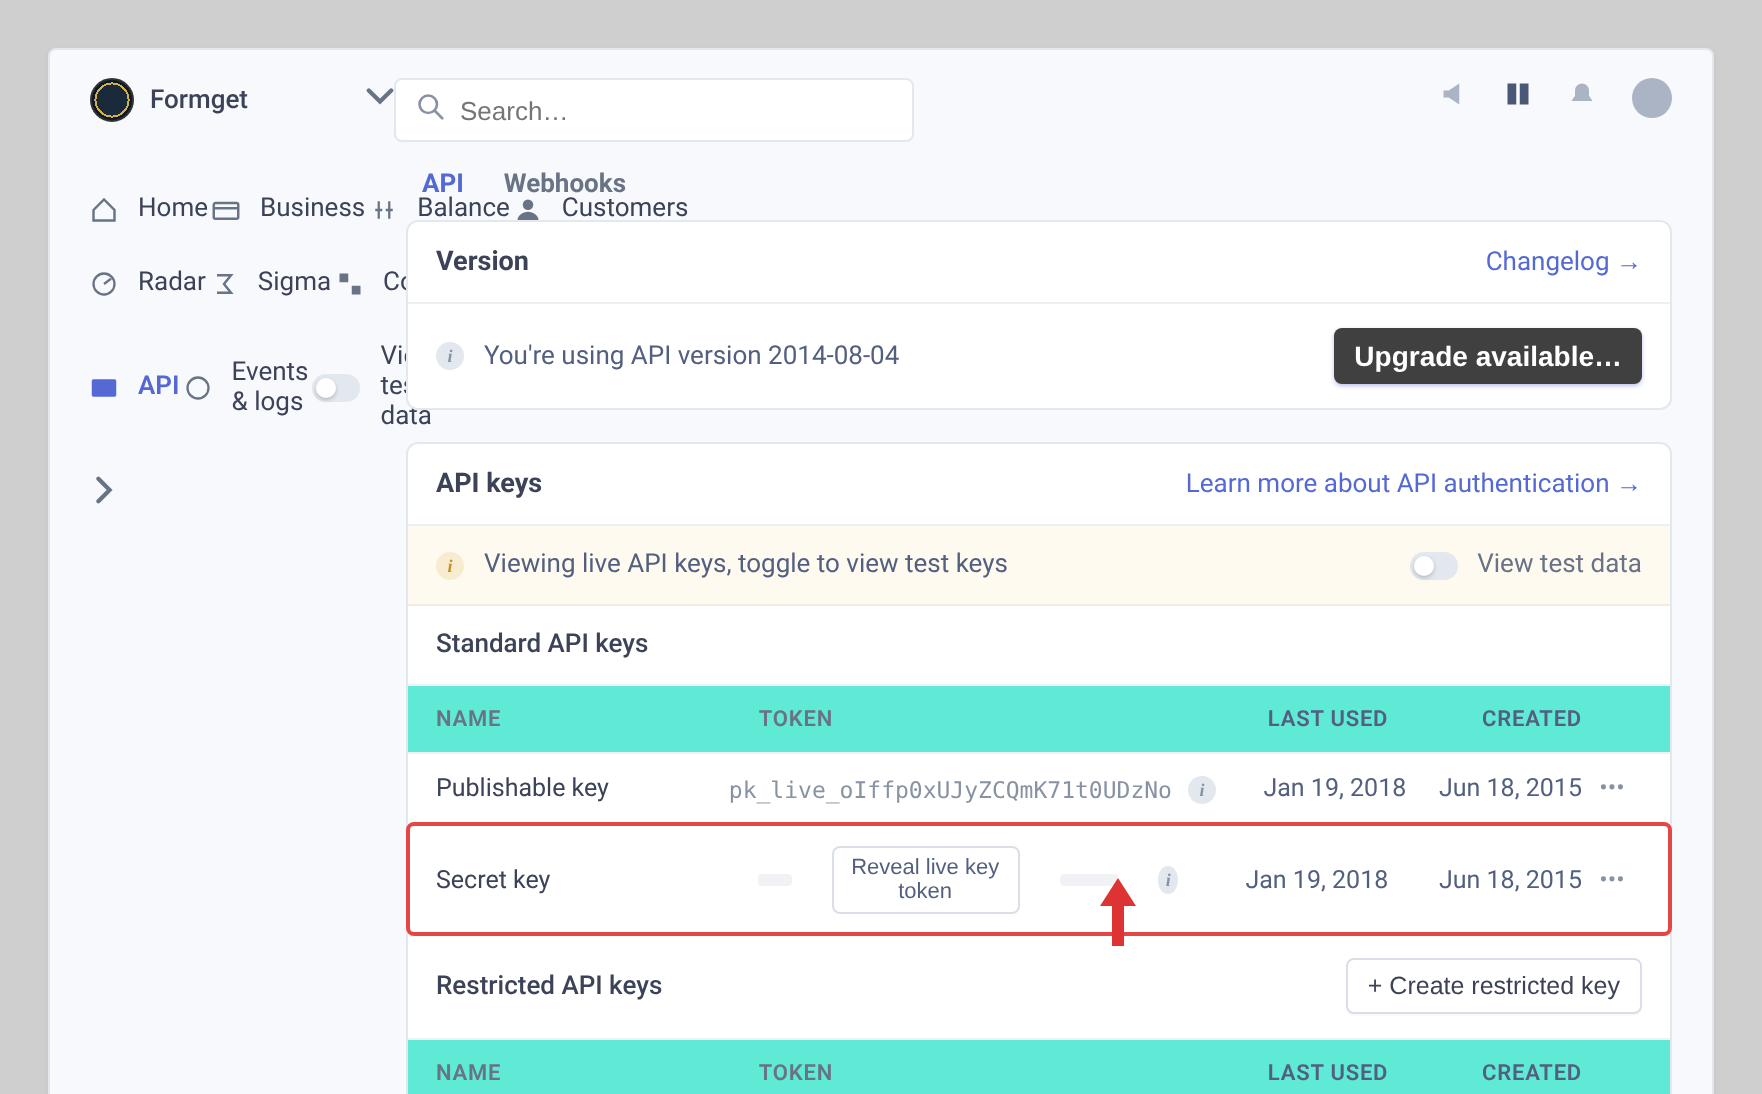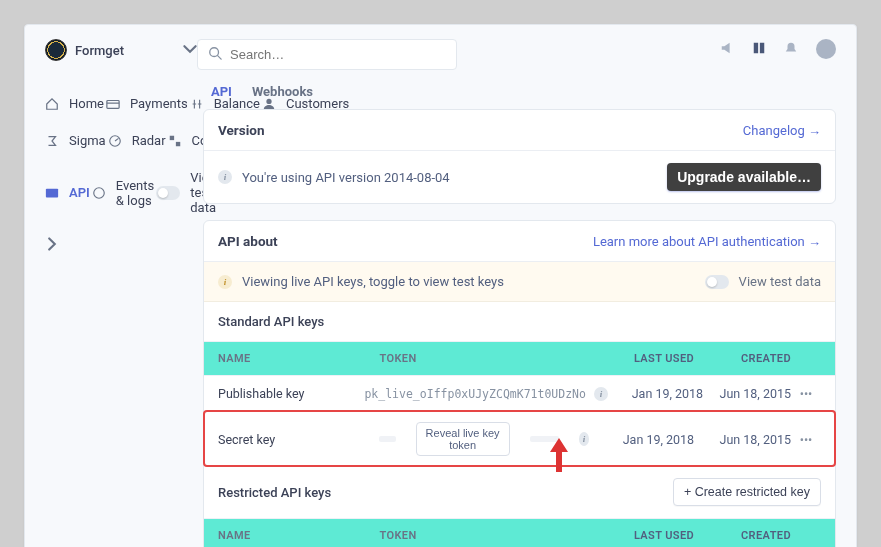--- a/index.html
+++ b/index.html
@@ -216,21 +216,21 @@
             </span>
           <span>Home</span>
         </div>
         <div class="nav-item">
           <span class="icon">
               <svg class="icon-svg" viewBox="0 0 16 16">
                 <rect x="1" y="4" width="14" height="9" rx="1" fill="none" stroke="currentColor" stroke-width="1.4"></rect>
                 <line x1="1" y1="7" x2="15" y2="7" stroke="currentColor" stroke-width="1.4"></line>
               </svg>
             </span>
-          <span>Payments</span>
+          <span>Business</span>
         </div>
         <div class="nav-item">
           <span class="icon">
               <svg class="icon-svg" viewBox="0 0 16 16">
                 <path d="M5 3v10M11 3v10M3 8h4M9 8h4" stroke="currentColor" stroke-width="1.3" fill="none"></path>
               </svg>
             </span>
           <span>Balance</span>
         </div>
         <div class="nav-item">
@@ -241,33 +241,33 @@
               </svg>
             </span>
           <span>Customers</span>
         </div>
       </div>
 
       <div class="nav-group">
         <div class="nav-item">
           <span class="icon">
               <svg class="icon-svg" viewBox="0 0 16 16">
-                <path d="M4 3h8L8 8l4 5H4" fill="none" stroke="currentColor" stroke-width="1.4"></path>
-              </svg>
-            </span>
-          <span>Sigma</span>
-        </div>
-        <div class="nav-item">
-          <span class="icon">
-              <svg class="icon-svg" viewBox="0 0 16 16">
                 <circle cx="8" cy="8" r="6" fill="none" stroke="currentColor" stroke-width="1.3"></circle>
                 <path d="M8 8l4-3" stroke="currentColor" stroke-width="1.3"></path>
               </svg>
             </span>
           <span>Radar</span>
+        </div>
+        <div class="nav-item">
+          <span class="icon">
+              <svg class="icon-svg" viewBox="0 0 16 16">
+                <path d="M4 3h8L8 8l4 5H4" fill="none" stroke="currentColor" stroke-width="1.4"></path>
+              </svg>
+            </span>
+          <span>Sigma</span>
         </div>
         <div class="nav-item">
           <span class="icon">
               <svg class="icon-svg" viewBox="0 0 16 16">
                 <rect x="2" y="2" width="5" height="5" fill="currentColor"></rect>
                 <rect x="9" y="9" width="5" height="5" fill="currentColor"></rect>
               </svg>
             </span>
           <span>Connect</span>
         </div>
@@ -330,21 +330,21 @@
           <div class="info-row">
             <span class="info-icon">i</span>
             <span>You're using API version 2014-08-04</span>
           </div>
           <button class="btn-primary">Upgrade available…</button>
         </div>
       </div>
 
       <div class="panel">
         <div class="panel-header">
-          <span class="panel-title">API about</span>
+          <span class="panel-title">API keys</span>
           <span class="link"><span>Learn more about API authentication </span>→</span>
         </div>
         <div class="notice">
           <div class="info-row">
             <span class="info-icon" style="background:#f7ecd0;color:#c1902a">i</span>
             <span>Viewing live API keys, toggle to view test keys</span>
           </div>
           <div class="right">
             <span class="toggle-pill"></span>
             <span>View test data</span>

